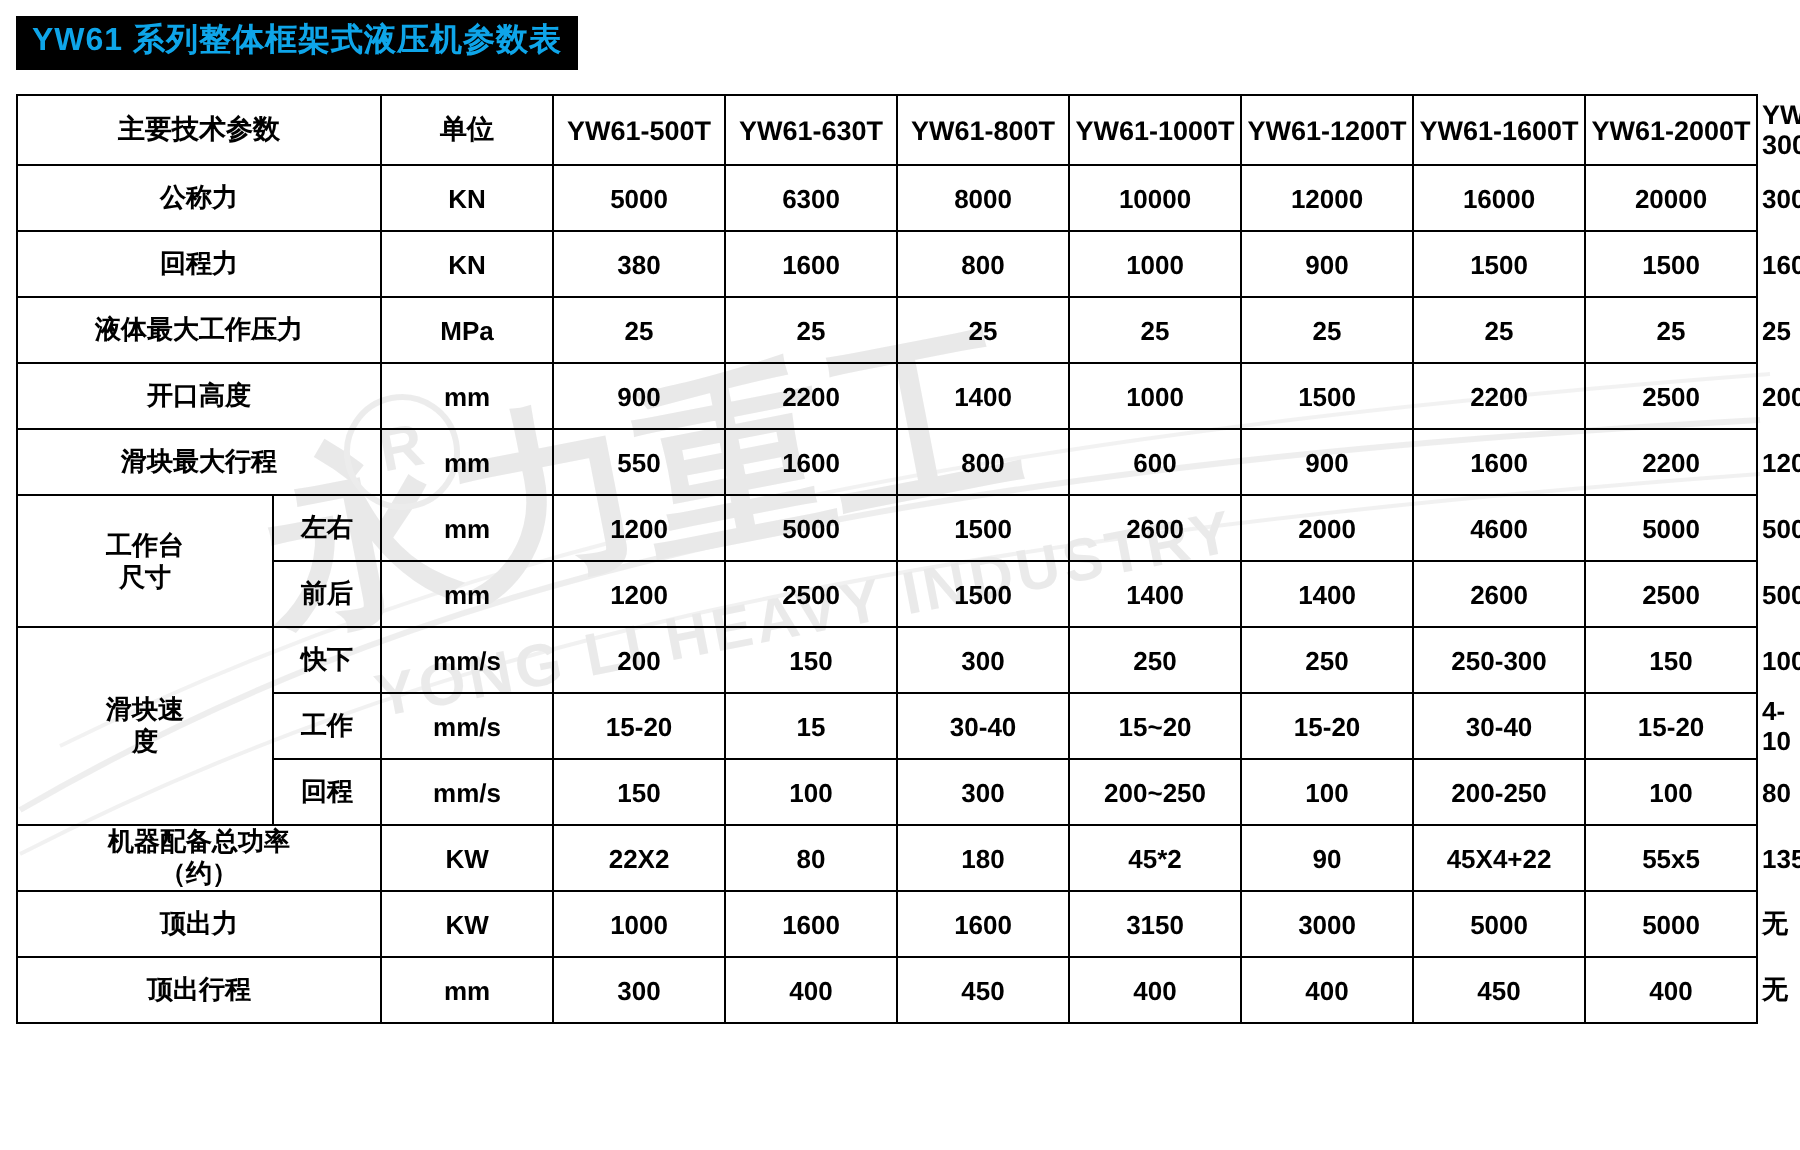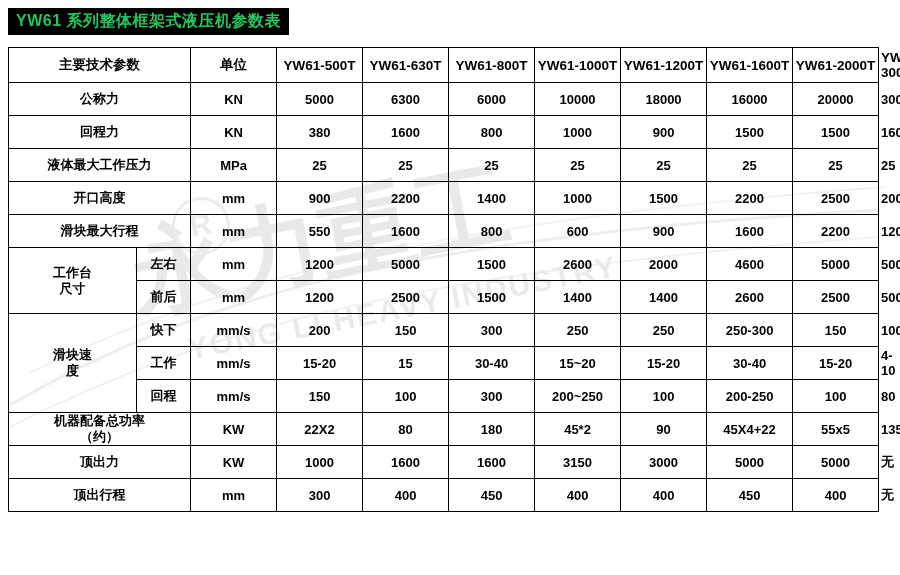--- a/index.html
+++ b/index.html
@@ -19,21 +19,21 @@
     width: 900px;
     height: 575px;
     box-sizing: border-box;
   }
   
   .title-bar {
     position: absolute;
     left: 8px;
     top: 8px;
     background: #000000;
-    color: #22c55e;
+    color: #0ea5e9;
     font-size: 16px;
     font-weight: bold;
     padding: 4px 8px 5px 8px;
     letter-spacing: 0.5px;
     line-height: 1.1;
     white-space: nowrap;
   }
   
   .watermark {
     position: absolute;
@@ -189,23 +189,23 @@
       <td>YW61-1600T</td>
       <td>YW61-2000T</td>
       <td>YW61-3000T</td>
     </tr>
 
     <tr>
       <td colspan="3" class="param">公称力</td>
       <td class="unit">KN</td>
       <td class="val">5000</td>
       <td class="val">6300</td>
-      <td class="val">6000</td>
+      <td class="val">8000</td>
       <td class="val">10000</td>
-      <td class="val">18000</td>
+      <td class="val">12000</td>
       <td class="val">16000</td>
       <td class="val">20000</td>
       <td class="val">300000</td>
     </tr>
 
     <tr>
       <td colspan="3" class="param">回程力</td>
       <td class="unit">KN</td>
       <td class="val">380</td>
       <td class="val">1600</td>

